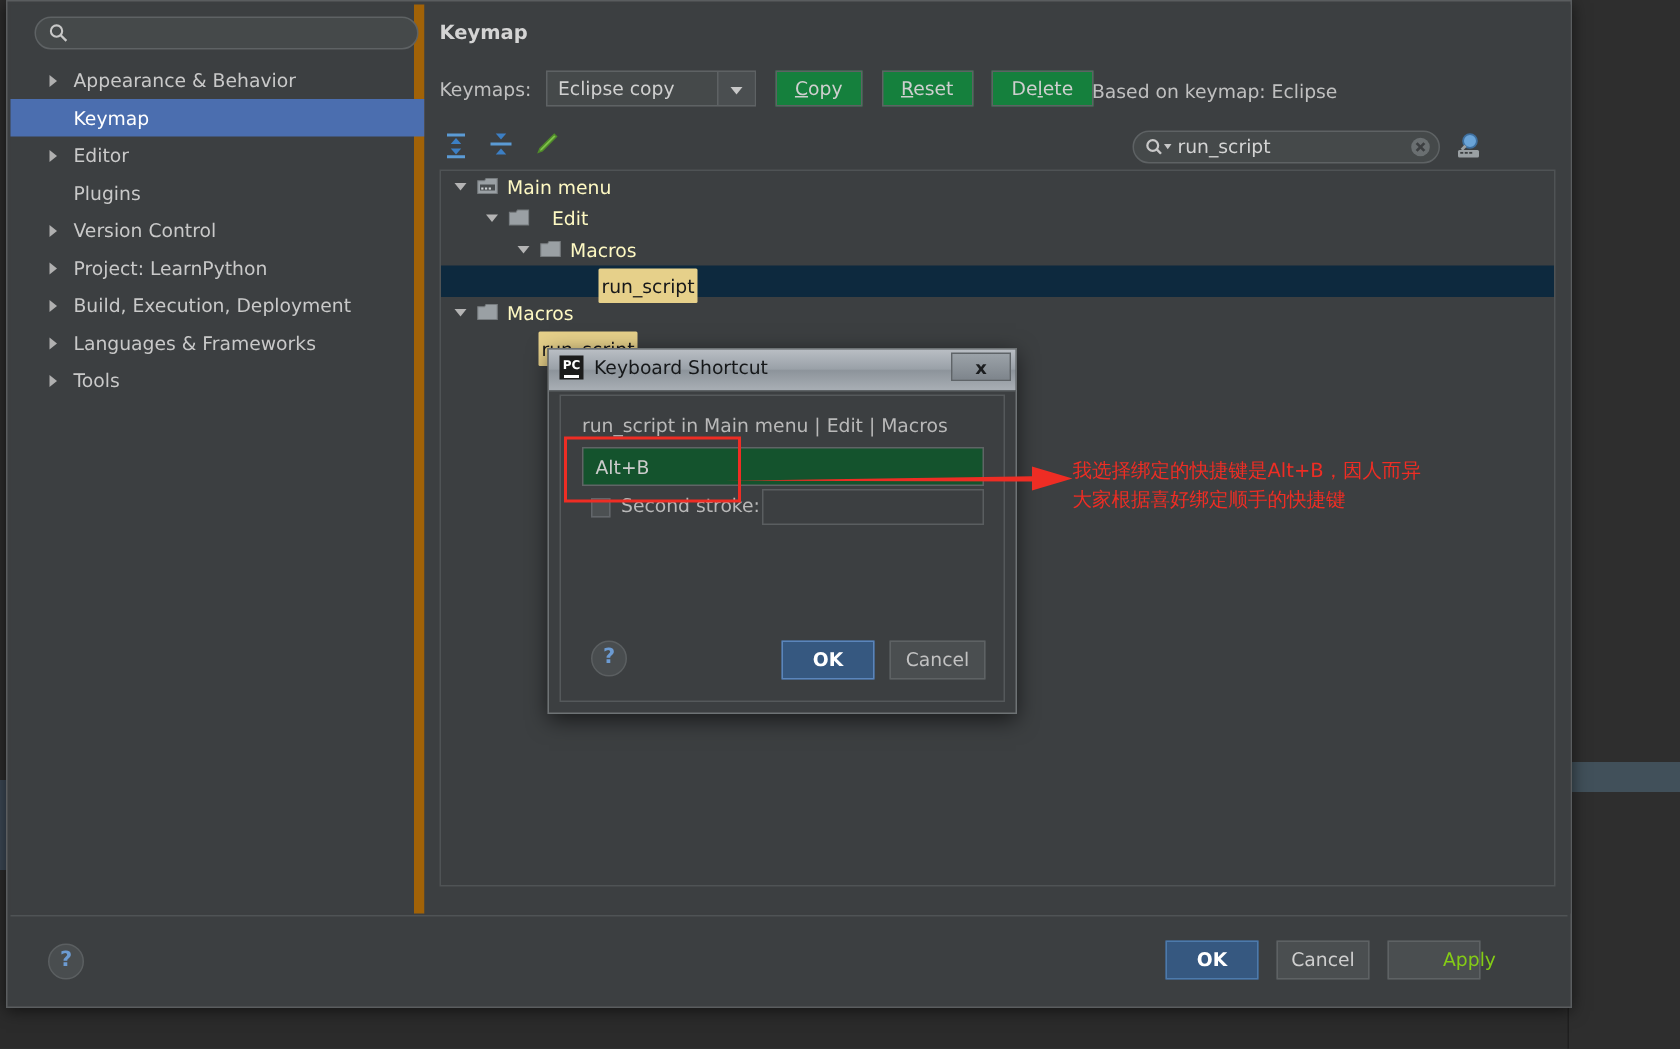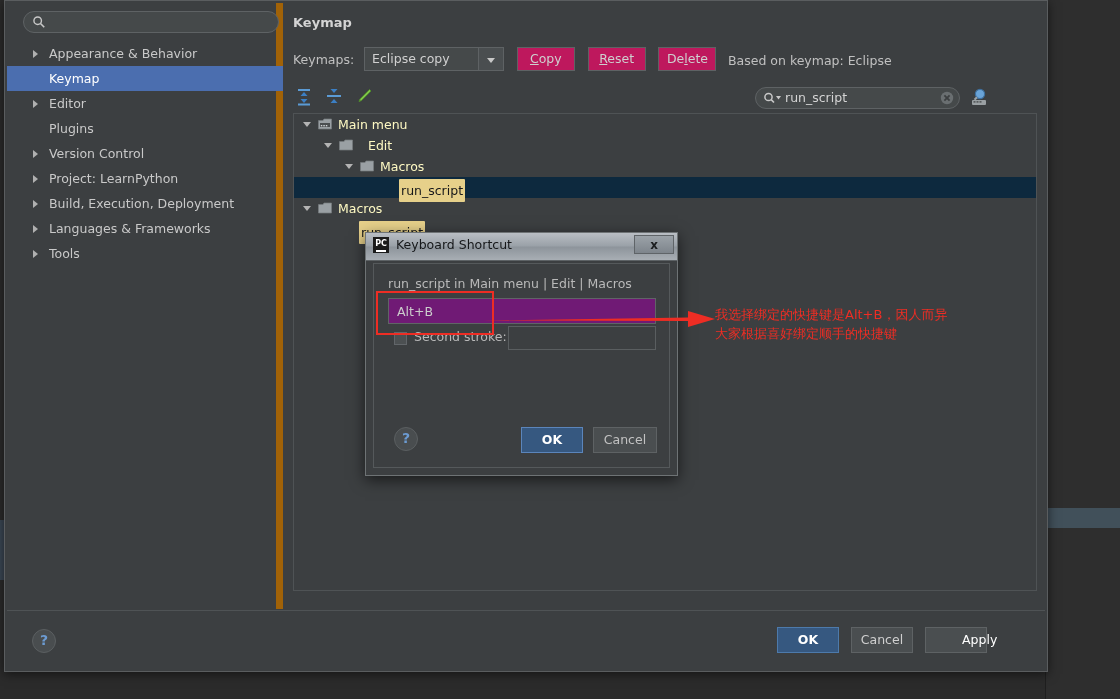--- a/index.html
+++ b/index.html
@@ -66,22 +66,22 @@
   #keymaps-combo-arrowbox{
     position:absolute;right:0;top:0;width:24px;height:22px;
     background:#4a4e50;border-left:1px solid #5e6264;
   }
   #keymaps-combo-arrow{
     position:absolute;left:8px;top:10px;width:0;height:0;
     border-top:5px solid #c8c8c8;border-left:4px solid transparent;border-right:4px solid transparent;
   }
   .tbtn{
     display:inline-block;vertical-align:middle;height:24px;line-height:22px;
-    min-width:58px;text-align:center;padding:0 4px;margin-left:9px;
-    background:#be185d;border:1px solid #5e6264;color:#cfcfcf;font-size:12.5px;
+    min-width:58px;text-align:center;padding:0 12px;margin-left:9px;
+    background:#15803d;border:1px solid #5e6264;color:#cfcfcf;font-size:12.5px;
     box-sizing:border-box;cursor:default;
   }
   .mn{text-decoration:underline;}
   #based-on{position:absolute;left:445px;top:50px;font-size:12.5px;color:#c0c0c0;white-space:nowrap;}
 
   
   #icon-toolbar{position:absolute;left:10px;top:82px;height:24px;}
   .tool-icon{display:inline-block;vertical-align:middle;width:22px;height:22px;margin-right:4px;cursor:default;}
 
   
@@ -115,21 +115,21 @@
   #help-circle{
     position:absolute;left:25px;top:18px;width:22px;height:22px;border-radius:50%;
     background:#494d4f;border:1px solid #5b5f61;color:#6c9bd2;font-size:14px;font-weight:bold;
     text-align:center;line-height:21px;cursor:default;
   }
   .fbtn{
     position:absolute;top:16px;height:26px;line-height:24px;width:62px;text-align:center;
     border:1px solid #5e6264;background:#4a4e50;color:#cfcfcf;font-size:12.5px;box-sizing:border-box;cursor:default;
   }
   .fbtn.primary{background:#365880;border-color:#4d7aab;color:#ffffff;font-weight:bold;}
-  .fbtn.disabled{color:#ffffff;padding-left:36px;}
+  .fbtn.disabled{color:#84cc16;padding-left:36px;}
 
   
   #ks-dialog{
     position:absolute;left:365px;top:232px;width:313px;height:244px;
     background:#3c3f41;border:1px solid #6e7375;
     box-shadow:0 4px 14px rgba(0,0,0,.6);box-sizing:border-box;
   }
   #ks-titlebar{
     position:absolute;left:0;top:0;width:100%;height:28px;
     background:linear-gradient(to bottom,#b9bec4 0%,#9aa1a8 48%,#8d949b 52%,#a8aeb4 100%);
@@ -148,21 +148,21 @@
     border:1px solid #5f6468;color:#1b1d1f;font-size:12px;font-weight:bold;
     text-align:center;line-height:18px;box-sizing:border-box;cursor:default;
   }
   #ks-inner{
     position:absolute;left:7px;top:30px;right:7px;bottom:7px;
     border:1px solid #55595b;background:#3c3f41;box-sizing:border-box;
   }
   #ks-context{position:absolute;left:14px;top:12px;font-size:12.5px;color:#b9b9b9;white-space:nowrap;}
   #ks-first-input{
     position:absolute;left:14px;top:34px;width:268px;height:26px;
-    background:#701a75;border:1px solid #606466;box-sizing:border-box;
+    background:#14532d;border:1px solid #606466;box-sizing:border-box;
   }
   #ks-first-value{position:absolute;left:8px;top:5px;font-size:12.5px;color:#cccccc;}
   #ks-second-check{
     position:absolute;left:20px;top:68px;width:13px;height:13px;
     background:#4c5052;border:1px solid #62666a;box-sizing:border-box;cursor:default;
   }
   #ks-second-label{position:absolute;left:40px;top:65px;font-size:12.5px;color:#b9b9b9;}
   #ks-second-input{
     position:absolute;left:134px;top:62px;width:148px;height:24px;
     background:#3c3f41;border:1px solid #5a5e60;box-sizing:border-box;

